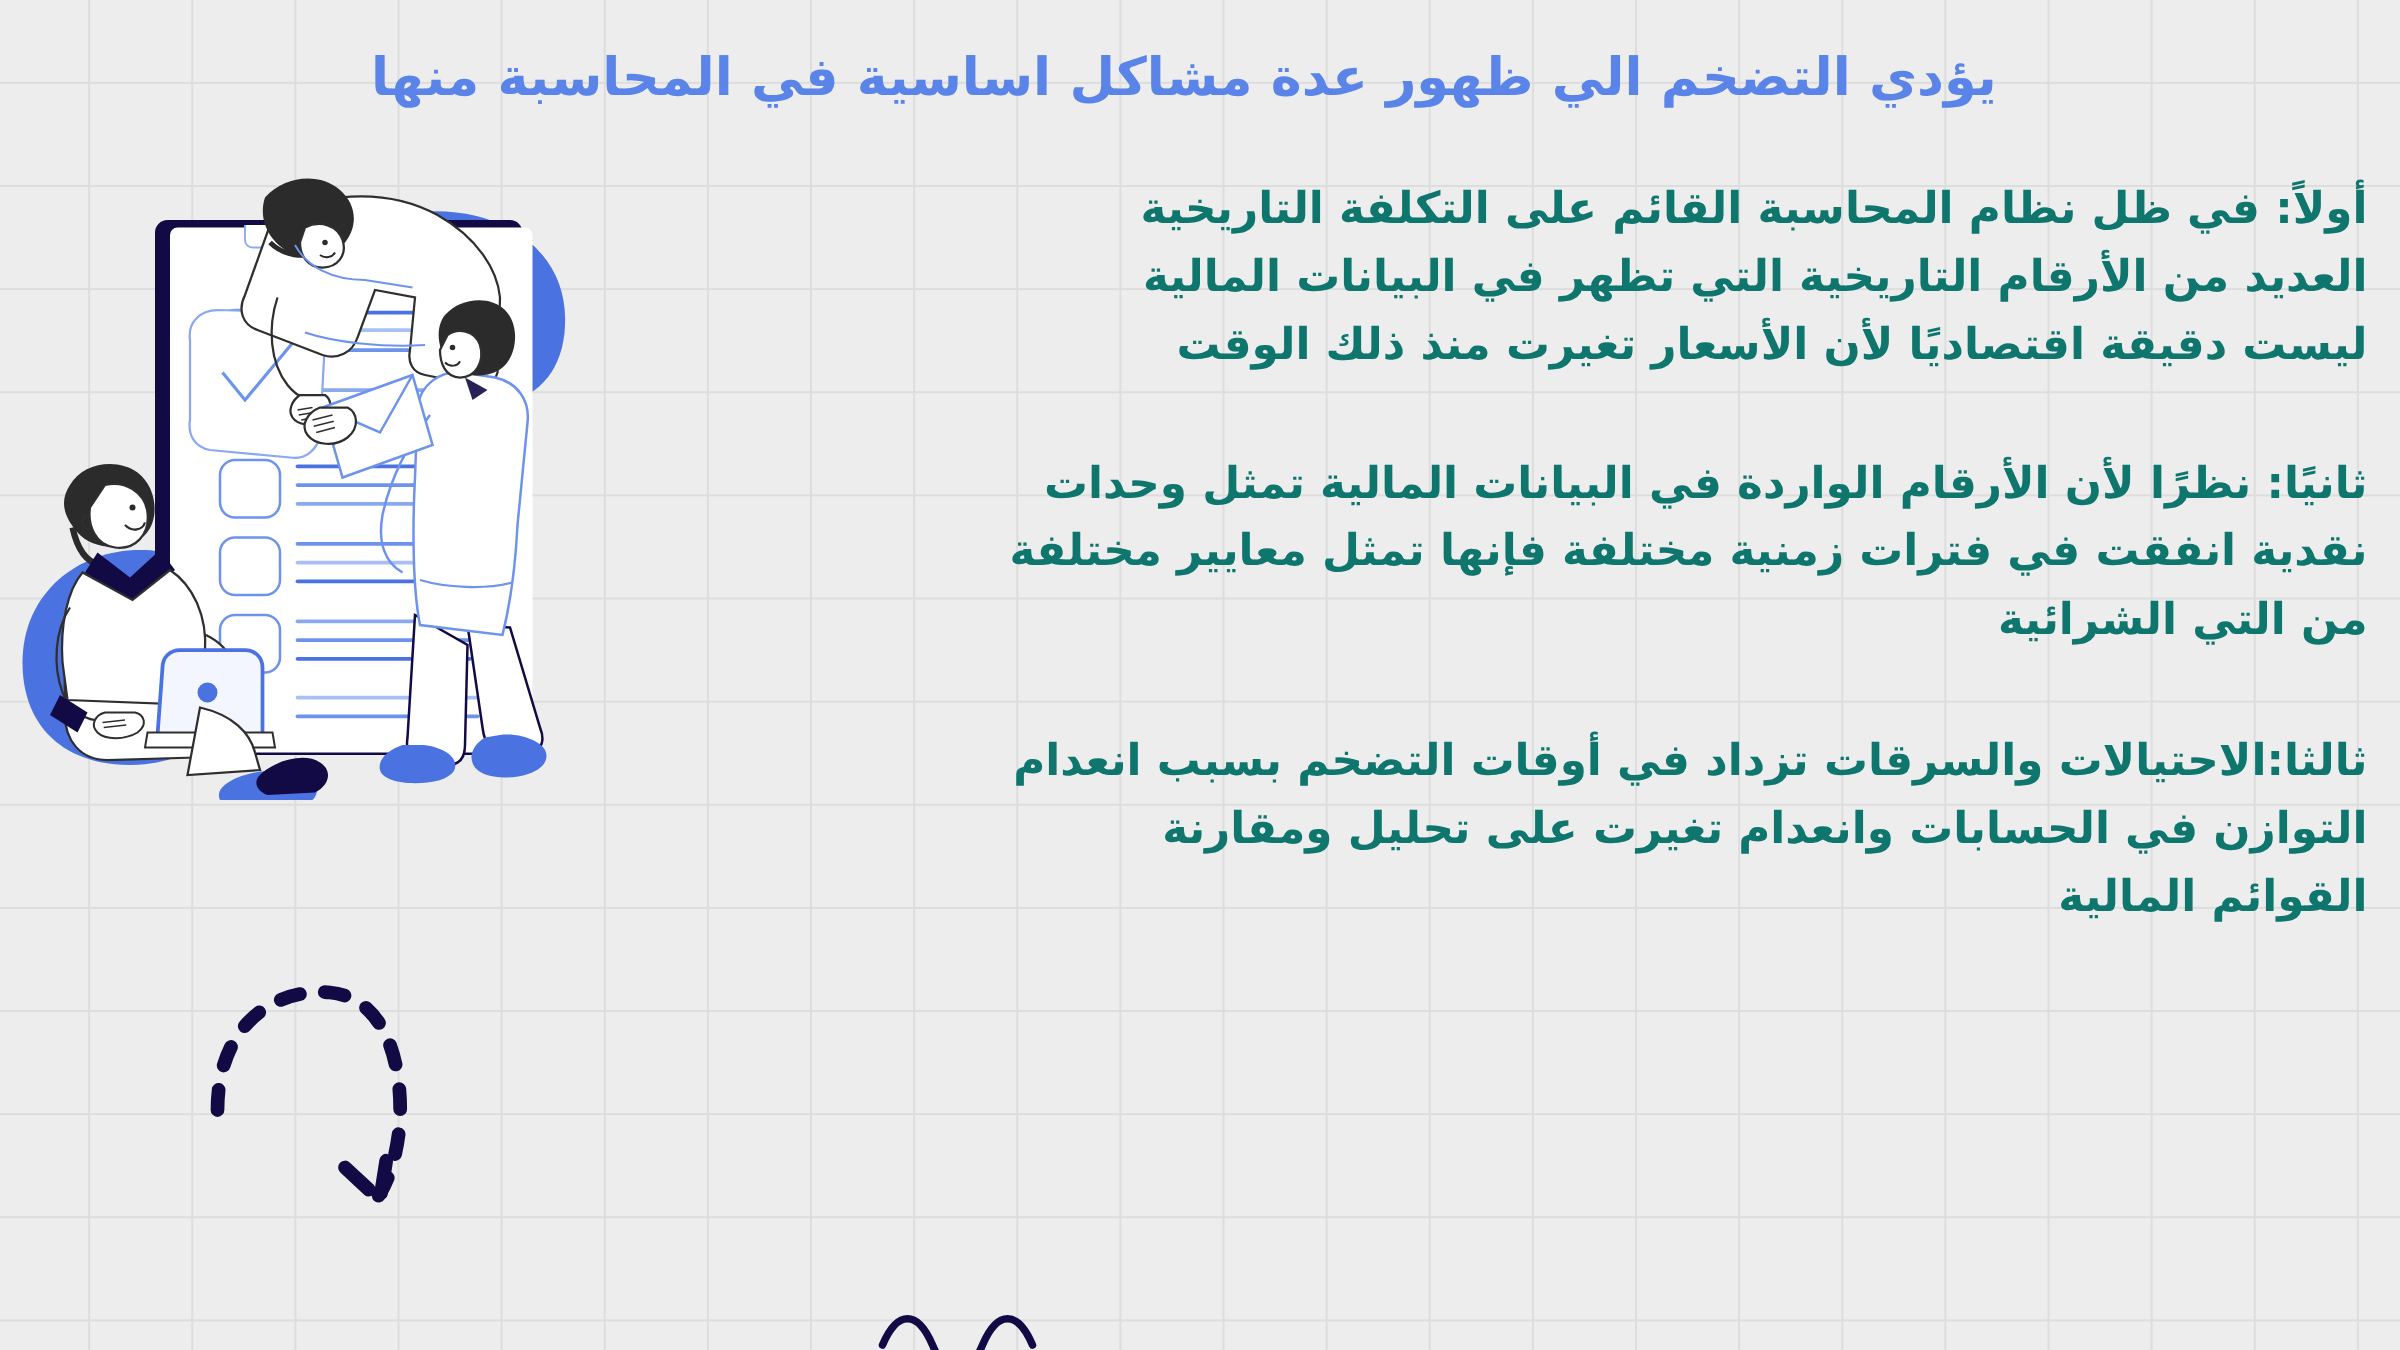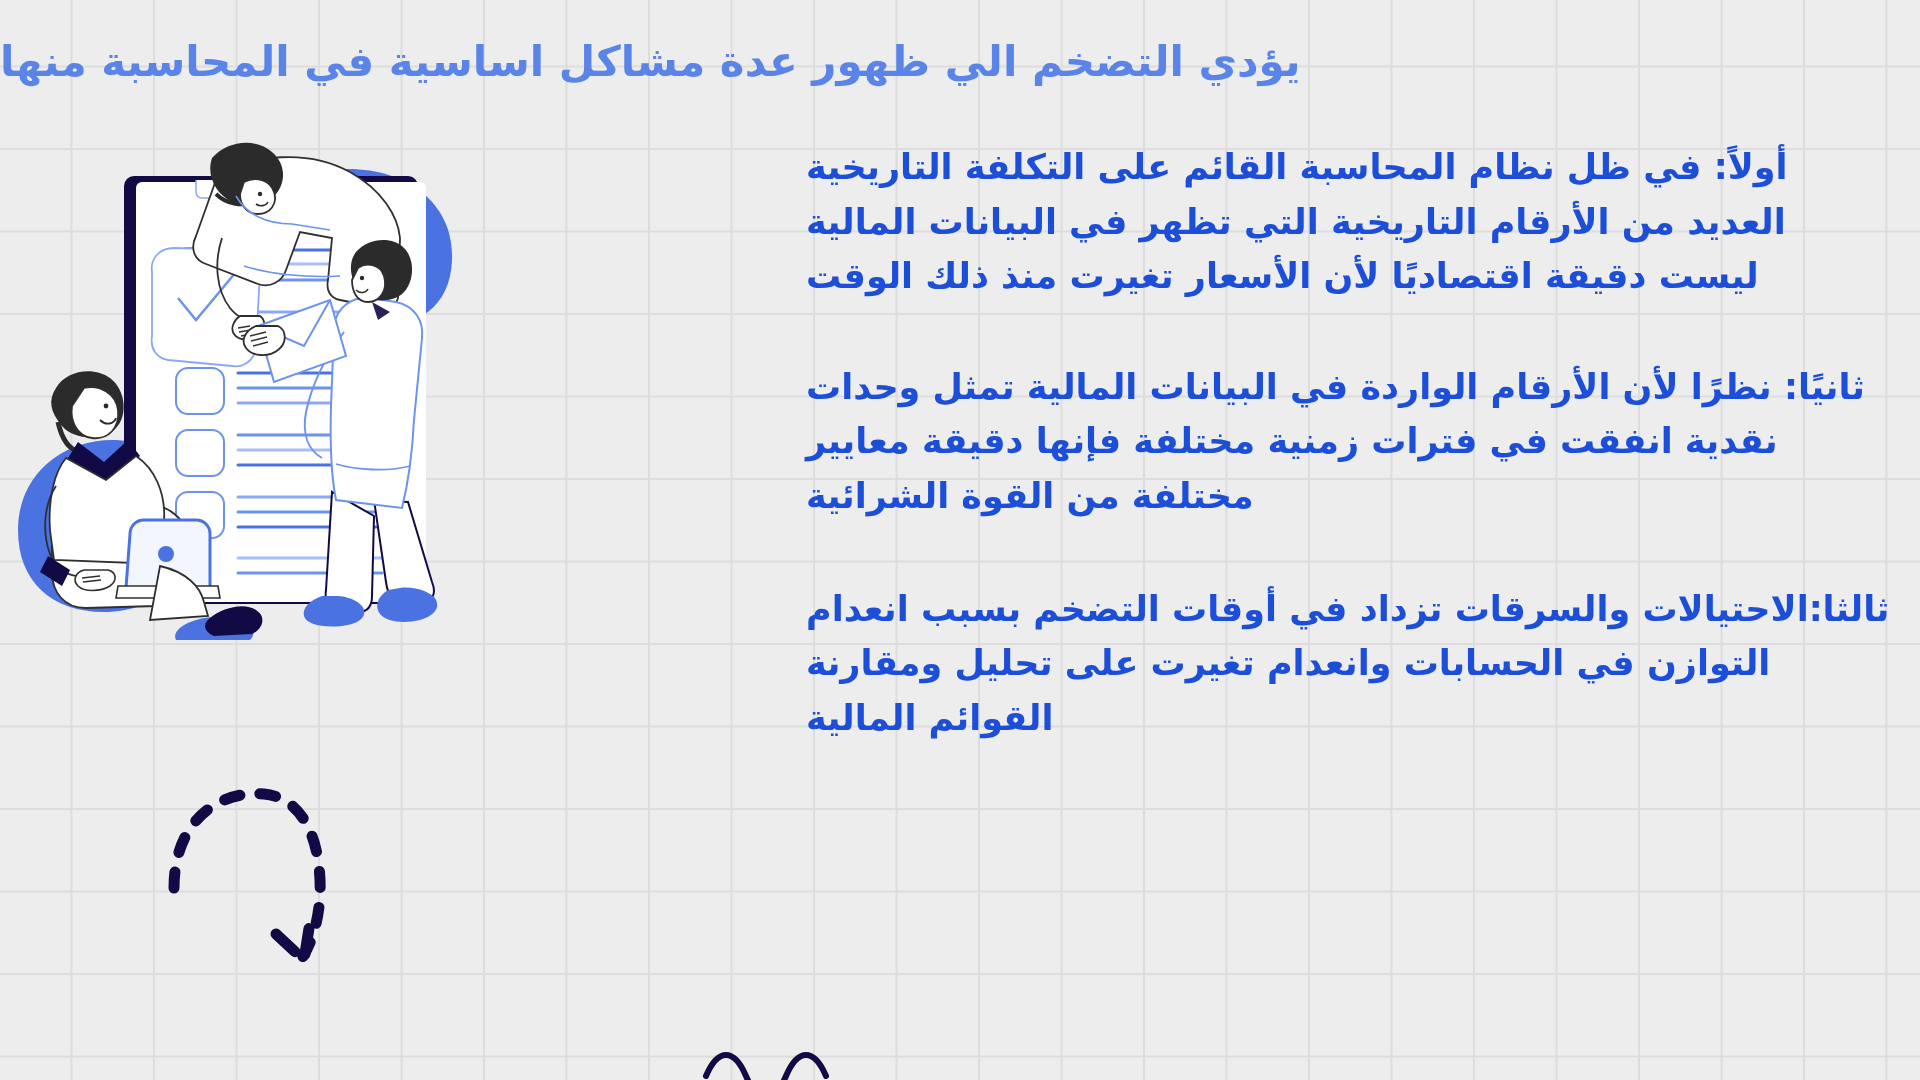--- a/index.html
+++ b/index.html
@@ -16,45 +16,45 @@
       linear-gradient(to right, #dddddd 1.5px, transparent 1.5px),
       linear-gradient(to bottom, #dddddd 1.5px, transparent 1.5px);
     background-size: 82.5px 82.5px;
     background-position: -12px -17px;
     pointer-events:none;
   }
   
   #slide-title {
     position:absolute;
     top: 36px; left: 0; right: 26px;
-    text-align: left;
+    text-align: center;
     direction: rtl;
     font-size: 42px;
     font-weight: bold;
     color: #5a84e8;
     letter-spacing: 0px;
     line-height: 1.25;
     white-space: nowrap;
   }
   
   #body-column {
     position:absolute;
     top: 140px;
     right: 20px;
     width: 1100px;
     direction: rtl;
     text-align: center;
   }
   .para {
-    color: #1d4ed8;
+    color: #0f766e;
     font-size: 35px;
     font-weight: bold;
     line-height: 1.56;
     direction: rtl;
-    text-align: left;
+    text-align: right;
     padding: 0 6px;
   }
   .para.p1 { margin-bottom: 56px; }
   .para.p2 { margin-bottom: 58px; }
   
   #illustration {
     position:absolute;
     left: 0px;
     top: 120px;
     width: 500px;
@@ -74,21 +74,21 @@
 </style>
 </head>
 <body>
 
 <div id="grid-bg"></div>
 
 <div id="slide-title">يؤدي التضخم الي ظهور عدة مشاكل اساسية في المحاسبة منها</div>
 
 <div id="body-column">
   <p class="para p1">أولاً: في ظل نظام المحاسبة القائم على التكلفة التاريخية العديد من الأرقام التاريخية التي تظهر في البيانات المالية ليست دقيقة اقتصاديًا لأن الأسعار تغيرت منذ ذلك الوقت</p>
-  <p class="para p2">ثانيًا: نظرًا لأن الأرقام الواردة في البيانات المالية تمثل وحدات نقدية انفقت في فترات زمنية مختلفة فإنها دقيقة معايير مختلفة من القوة الشرائية</p>
+  <p class="para p2">ثانيًا: نظرًا لأن الأرقام الواردة في البيانات المالية تمثل وحدات نقدية انفقت في فترات زمنية مختلفة فإنها تمثل معايير مختلفة من التي الشرائية</p>
   <p class="para p3">ثالثا:الاحتيالات والسرقات تزداد في أوقات التضخم بسبب انعدام التوازن في الحسابات وانعدام تغيرت على تحليل ومقارنة القوائم المالية</p>
 </div>
 
 <div id="illustration">
 <svg viewBox="0 0 500 520" width="500" height="520" xmlns="http://www.w3.org/2000/svg">
   <defs>
     <clipPath id="clipPaper">
       <rect x="128" y="60" width="290" height="420" rx="6"></rect>
     </clipPath>
   </defs>

